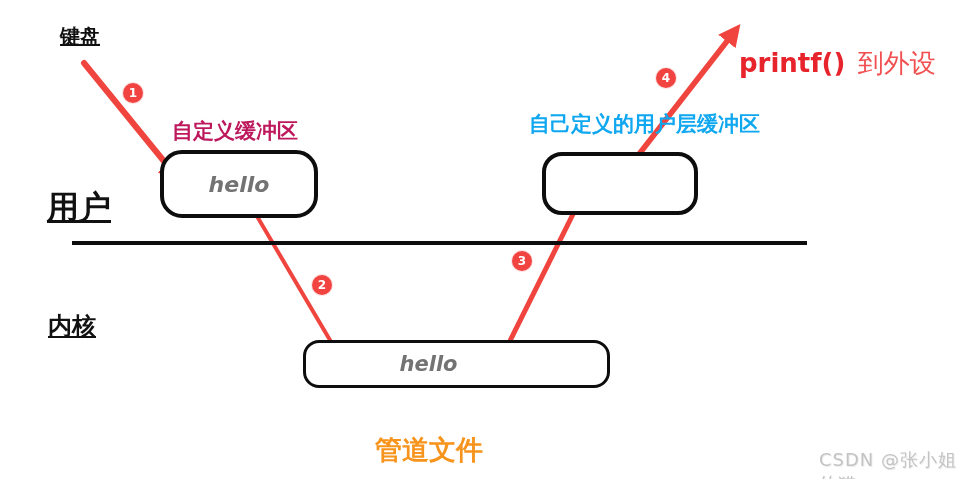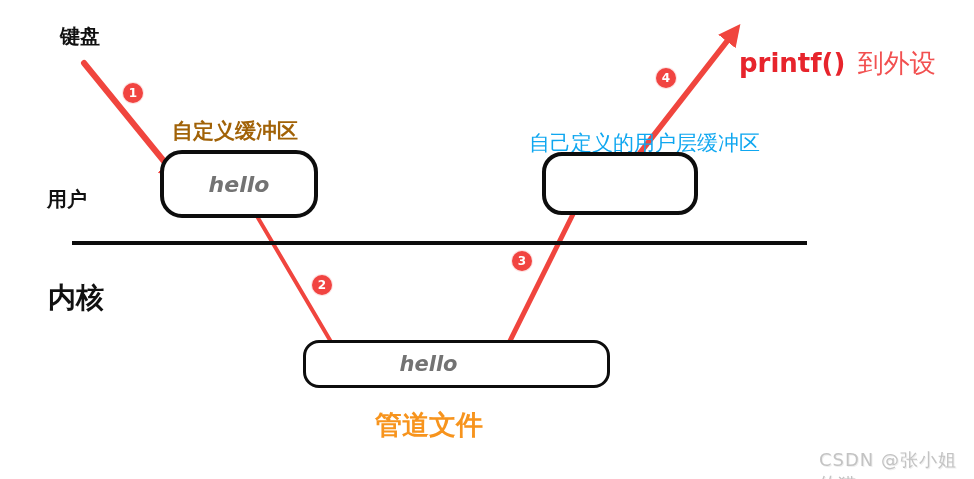--- a/index.html
+++ b/index.html
@@ -2,25 +2,25 @@
 <html><head>
 <meta charset="utf-8">
 <style>
   html,body{margin:0;padding:0;background:#fff;}
   body{font-family:"DejaVu Sans","Liberation Sans",sans-serif;}
   .canvas{
     position:relative;width:974px;height:479px;background:#ffffff;
     overflow:hidden;
   }
   .abs{position:absolute;}
-  .label-black{color:#111;font-weight:bold;}
-  .label-red{color:#a16207;font-weight:bold;}
+  .label-black{color:#111;font-weight:bold;text-decoration:underline;}
+  .label-red{color:#be185d;font-weight:bold;}
   .label-green{color:#737373;font-weight:bold;font-style:italic;}
-  .label-blue{color:#0fa7f0;font-weight:normal;margin-top:19px;}
-  .label-orange{color:#f7941d;font-weight:bold;}
+  .label-blue{color:#0fa7f0;font-weight:bold;}
+  .label-orange{color:#f7941d;font-weight:bold;margin-top:25px;}
   .buffer-box{
     border:4px solid #0d0d0d;border-radius:22px;background:#fff;
     display:flex;align-items:center;justify-content:center;
   }
   .pipe-box{
     border:3px solid #0d0d0d;border-radius:16px;background:#fff;
     display:flex;align-items:center;justify-content:center;
   }
   .divider{background:#0d0d0d;}
   .badge{
@@ -51,28 +51,28 @@
   <div class="abs label-black" style="left:60px;top:23px;font-size:20px;">键盘</div>
 
   <div class="abs badge" style="left:123px;top:83px;">1</div>
 
   <div class="abs label-red" style="left:172px;top:117px;font-size:21px;">自定义缓冲区</div>
 
   <div class="abs buffer-box" style="left:160px;top:150px;width:150px;height:60px;">
     <span class="label-green" style="font-size:22px;">hello</span>
   </div>
 
-  <div class="abs label-black" style="left:47px;top:186px;font-size:20px;">用户</div>
+  <div class="abs label-black" style="left:47px;top:186px;font-size:32px;">用户</div>
 
   <div class="abs divider" style="left:72px;top:241px;width:735px;height:4px;"></div>
 
 
   <div class="abs badge" style="left:312px;top:275px;">2</div>
 
-  <div class="abs label-black" style="left:48px;top:279px;font-size:28px;">内核</div>
+  <div class="abs label-black" style="left:48px;top:310px;font-size:24px;">内核</div>
 
   <div class="abs pipe-box" style="left:303px;top:340px;width:301px;height:42px;padding-right:0;">
     <span class="label-green" style="font-size:21px;position:relative;left:-28px;">hello</span>
   </div>
 
   <div class="abs label-orange" style="left:375px;top:407px;font-size:27px;">管道文件</div>
 
   <div class="abs badge" style="left:512px;top:251px;">3</div>
 
 

